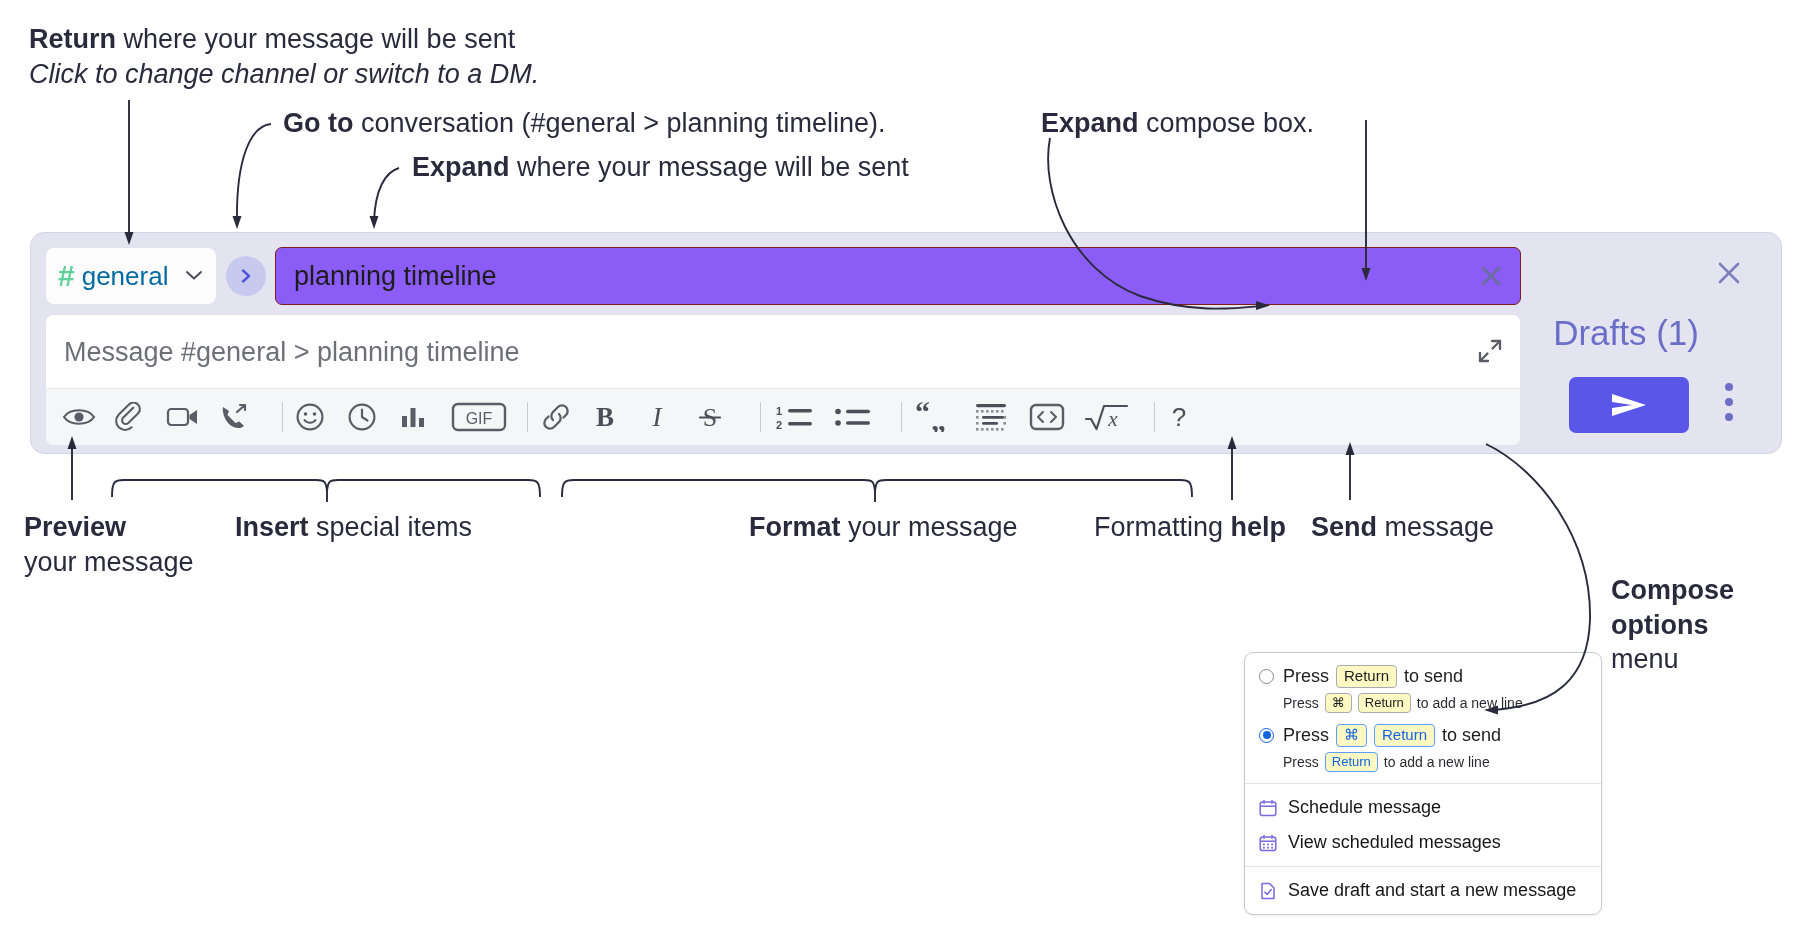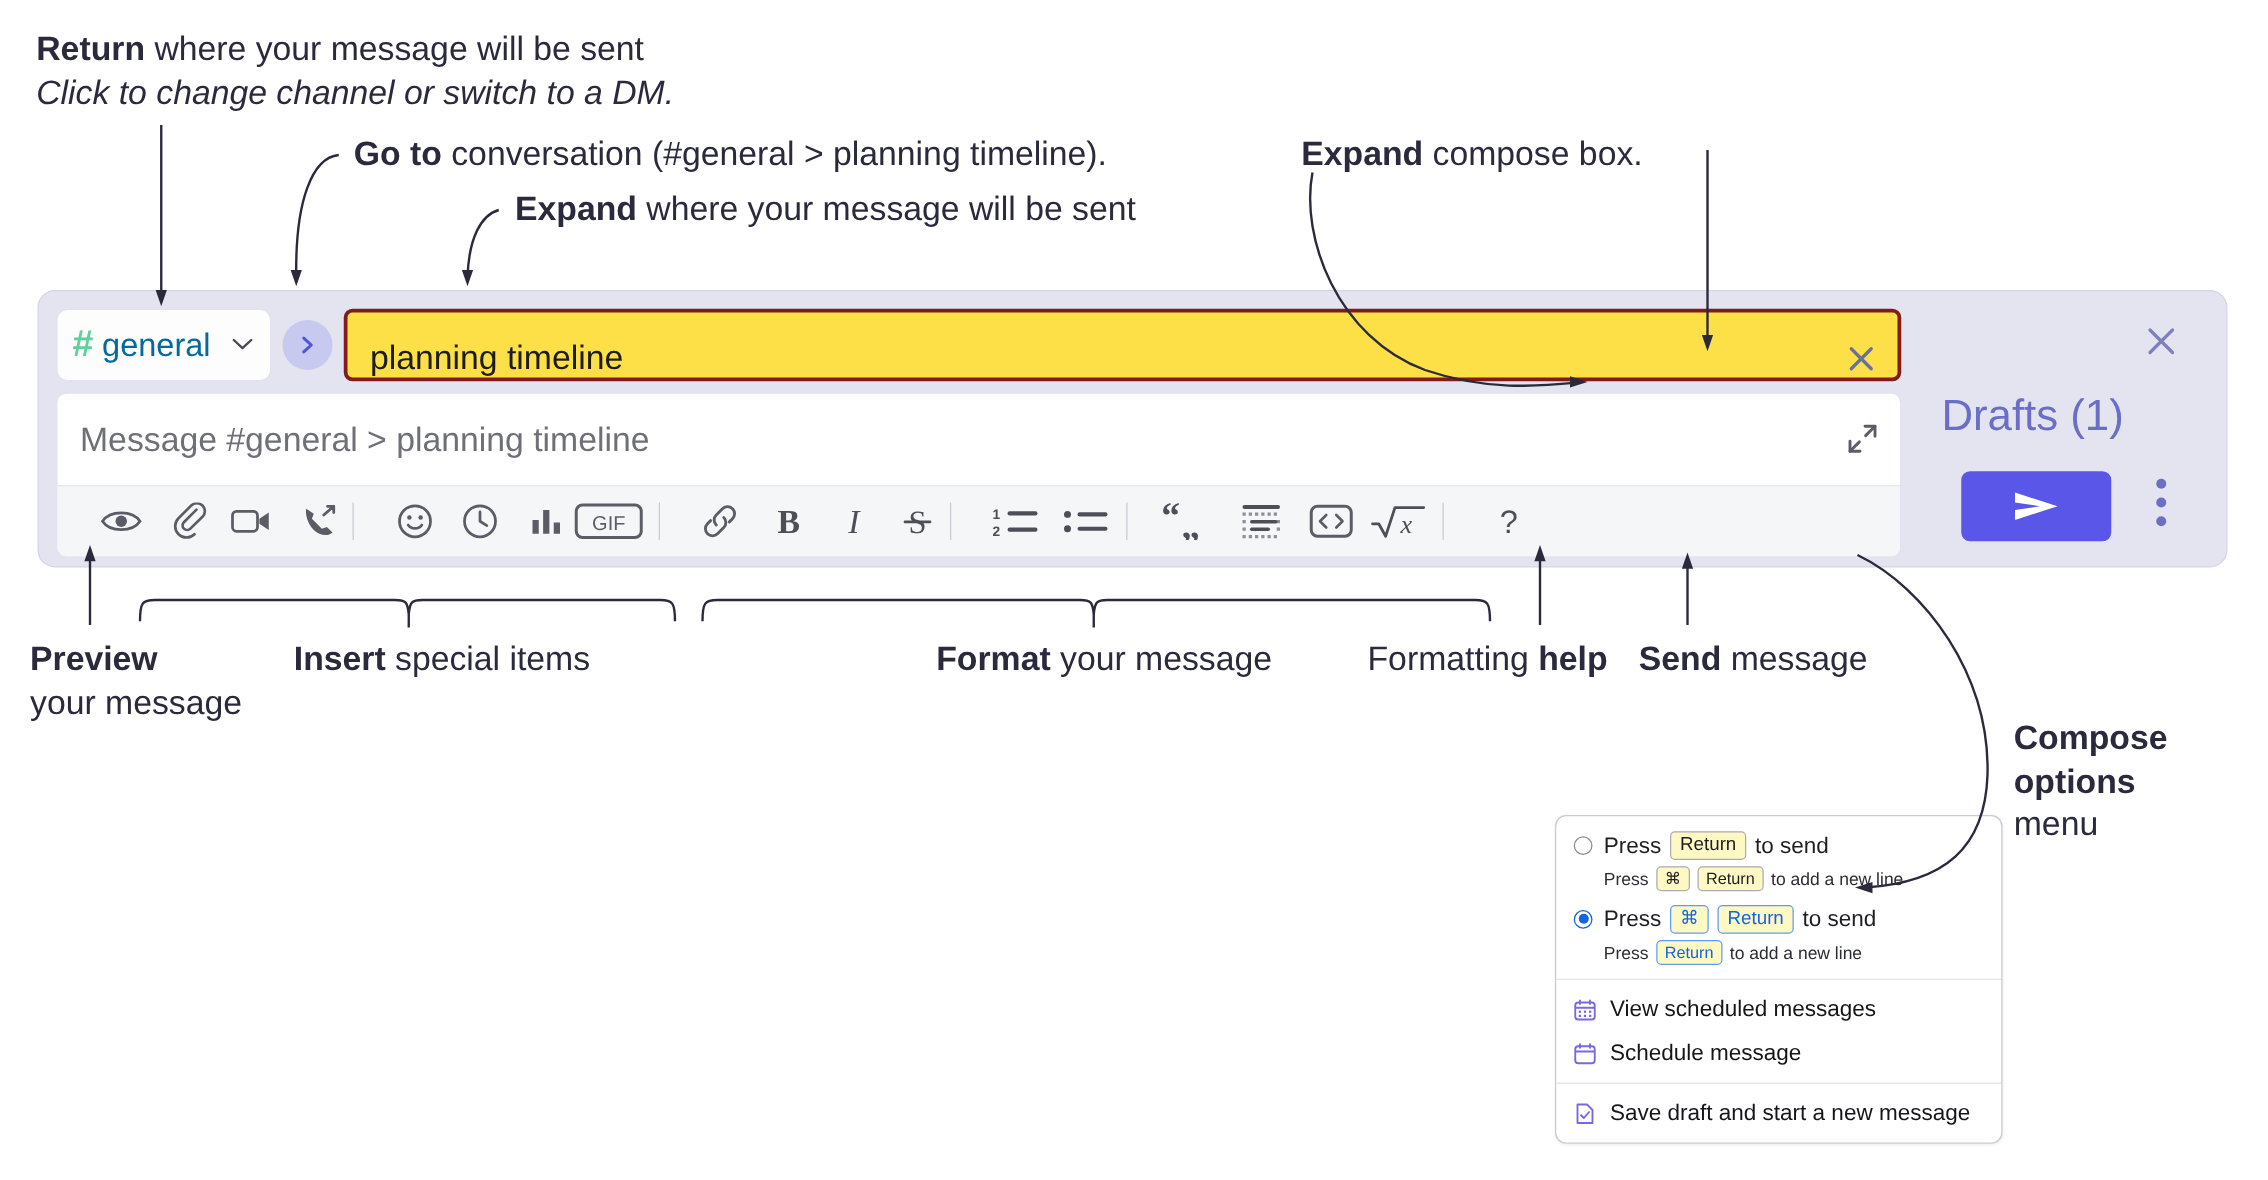--- a/index.html
+++ b/index.html
@@ -52,24 +52,24 @@
     width:40px; height:40px; margin:0 9px;
     border-radius:50%;
     background:#c7c9ef;
     display:flex; align-items:center; justify-content:center;
     flex:0 0 auto;
   }
   .goto-btn svg { display:block; }
 
   .topic-field {
     flex:1; height:58px;
-    background:#fde047;
-    border:3px solid #7f1d1d;
+    background:#8b5cf6;
+    border:1px solid #7f1d1d;
     border-radius:7px;
-    display:flex; align-items:flex-end;
+    display:flex; align-items:center;
     padding:0 14px 0 18px;
   }
   .topic-val { font-size:27px; color:#1d1c1d; }
   .topic-clear { margin-left:auto; display:flex; }
 
   .msg-box {
     margin-top:9px;
     background:#ffffff;
     border:1px solid #e1e2ee;
     border-radius:8px;
@@ -85,21 +85,21 @@
 
   .toolbar {
     position:absolute; left:0; right:0; bottom:0;
     height:57px;
     background:#f5f6f8;
     border-top:1px solid #e7e8ef;
     display:flex; align-items:center;
     padding-left:16px;
     gap:0px;
   }
-  .tb { width:52px; height:46px; display:flex; align-items:center; justify-content:flex-end; }
+  .tb { width:52px; height:46px; display:flex; align-items:center; justify-content:flex-start; }
   .tb svg { display:block; }
   .sep { width:1px; height:30px; background:#c9cad4; margin:0 12px; }
 
   
   .send-btn {
     position:absolute; right:92px; bottom:20px;
     width:120px; height:56px;
     background:#5a56e8;
     border-radius:7px;
     display:flex; align-items:center; justify-content:center;
@@ -474,42 +474,42 @@
 
     <div class="menu-div"></div>
 
     <div style="padding:6px 0;">
       <div class="mi">
         <span>
           <svg width="18" height="18" viewBox="0 0 18 18">
               <rect x="1.2" y="3" width="15.6" height="13.6" rx="2.4" stroke="#7b68e0" stroke-width="1.5" fill="none"></rect>
               <path d="M1.2 7.2 L16.8 7.2" stroke="#7b68e0" stroke-width="1.5"></path>
               <path d="M5 1.4 L5 4.2 M13 1.4 L13 4.2" stroke="#7b68e0" stroke-width="1.5" stroke-linecap="round"></path>
+            </svg>
+        </span>
+        <span>Schedule message</span>
+      </div>
+      <div class="mi">
+        <span>
+          <svg width="18" height="18" viewBox="0 0 18 18">
+              <rect x="1.2" y="3" width="15.6" height="13.6" rx="2.4" stroke="#7b68e0" stroke-width="1.5" fill="none"></rect>
+              <path d="M1.2 7.2 L16.8 7.2" stroke="#7b68e0" stroke-width="1.5"></path>
+              <path d="M5 1.4 L5 4.2 M13 1.4 L13 4.2" stroke="#7b68e0" stroke-width="1.5" stroke-linecap="round"></path>
               <g fill="#7b68e0">
                 <rect x="4" y="9.5" width="1.8" height="1.8"></rect>
                 <rect x="8.1" y="9.5" width="1.8" height="1.8"></rect>
                 <rect x="12.2" y="9.5" width="1.8" height="1.8"></rect>
                 <rect x="4" y="12.8" width="1.8" height="1.8"></rect>
                 <rect x="8.1" y="12.8" width="1.8" height="1.8"></rect>
                 <rect x="12.2" y="12.8" width="1.8" height="1.8"></rect>
               </g>
             </svg>
         </span>
         <span>View scheduled messages</span>
       </div>
-      <div class="mi">
-        <span>
-          <svg width="18" height="18" viewBox="0 0 18 18">
-              <rect x="1.2" y="3" width="15.6" height="13.6" rx="2.4" stroke="#7b68e0" stroke-width="1.5" fill="none"></rect>
-              <path d="M1.2 7.2 L16.8 7.2" stroke="#7b68e0" stroke-width="1.5"></path>
-              <path d="M5 1.4 L5 4.2 M13 1.4 L13 4.2" stroke="#7b68e0" stroke-width="1.5" stroke-linecap="round"></path>
-            </svg>
-        </span>
-        <span>Schedule message</span>
-      </div>
     </div>
 
     <div class="menu-div"></div>
 
     <div style="padding:6px 0;">
       <div class="mi">
         <span>
           <svg width="18" height="18" viewBox="0 0 18 18">
               <path d="M3 1.6 L10.6 1.6 L15 6 L15 16.4 L3 16.4 Z" stroke="#7b68e0" stroke-width="1.5" fill="none" stroke-linejoin="round"></path>
               <path d="M5.8 10.2 L8.1 12.4 L12.2 7.6" stroke="#7b68e0" stroke-width="1.5" fill="none" stroke-linecap="round" stroke-linejoin="round"></path>

